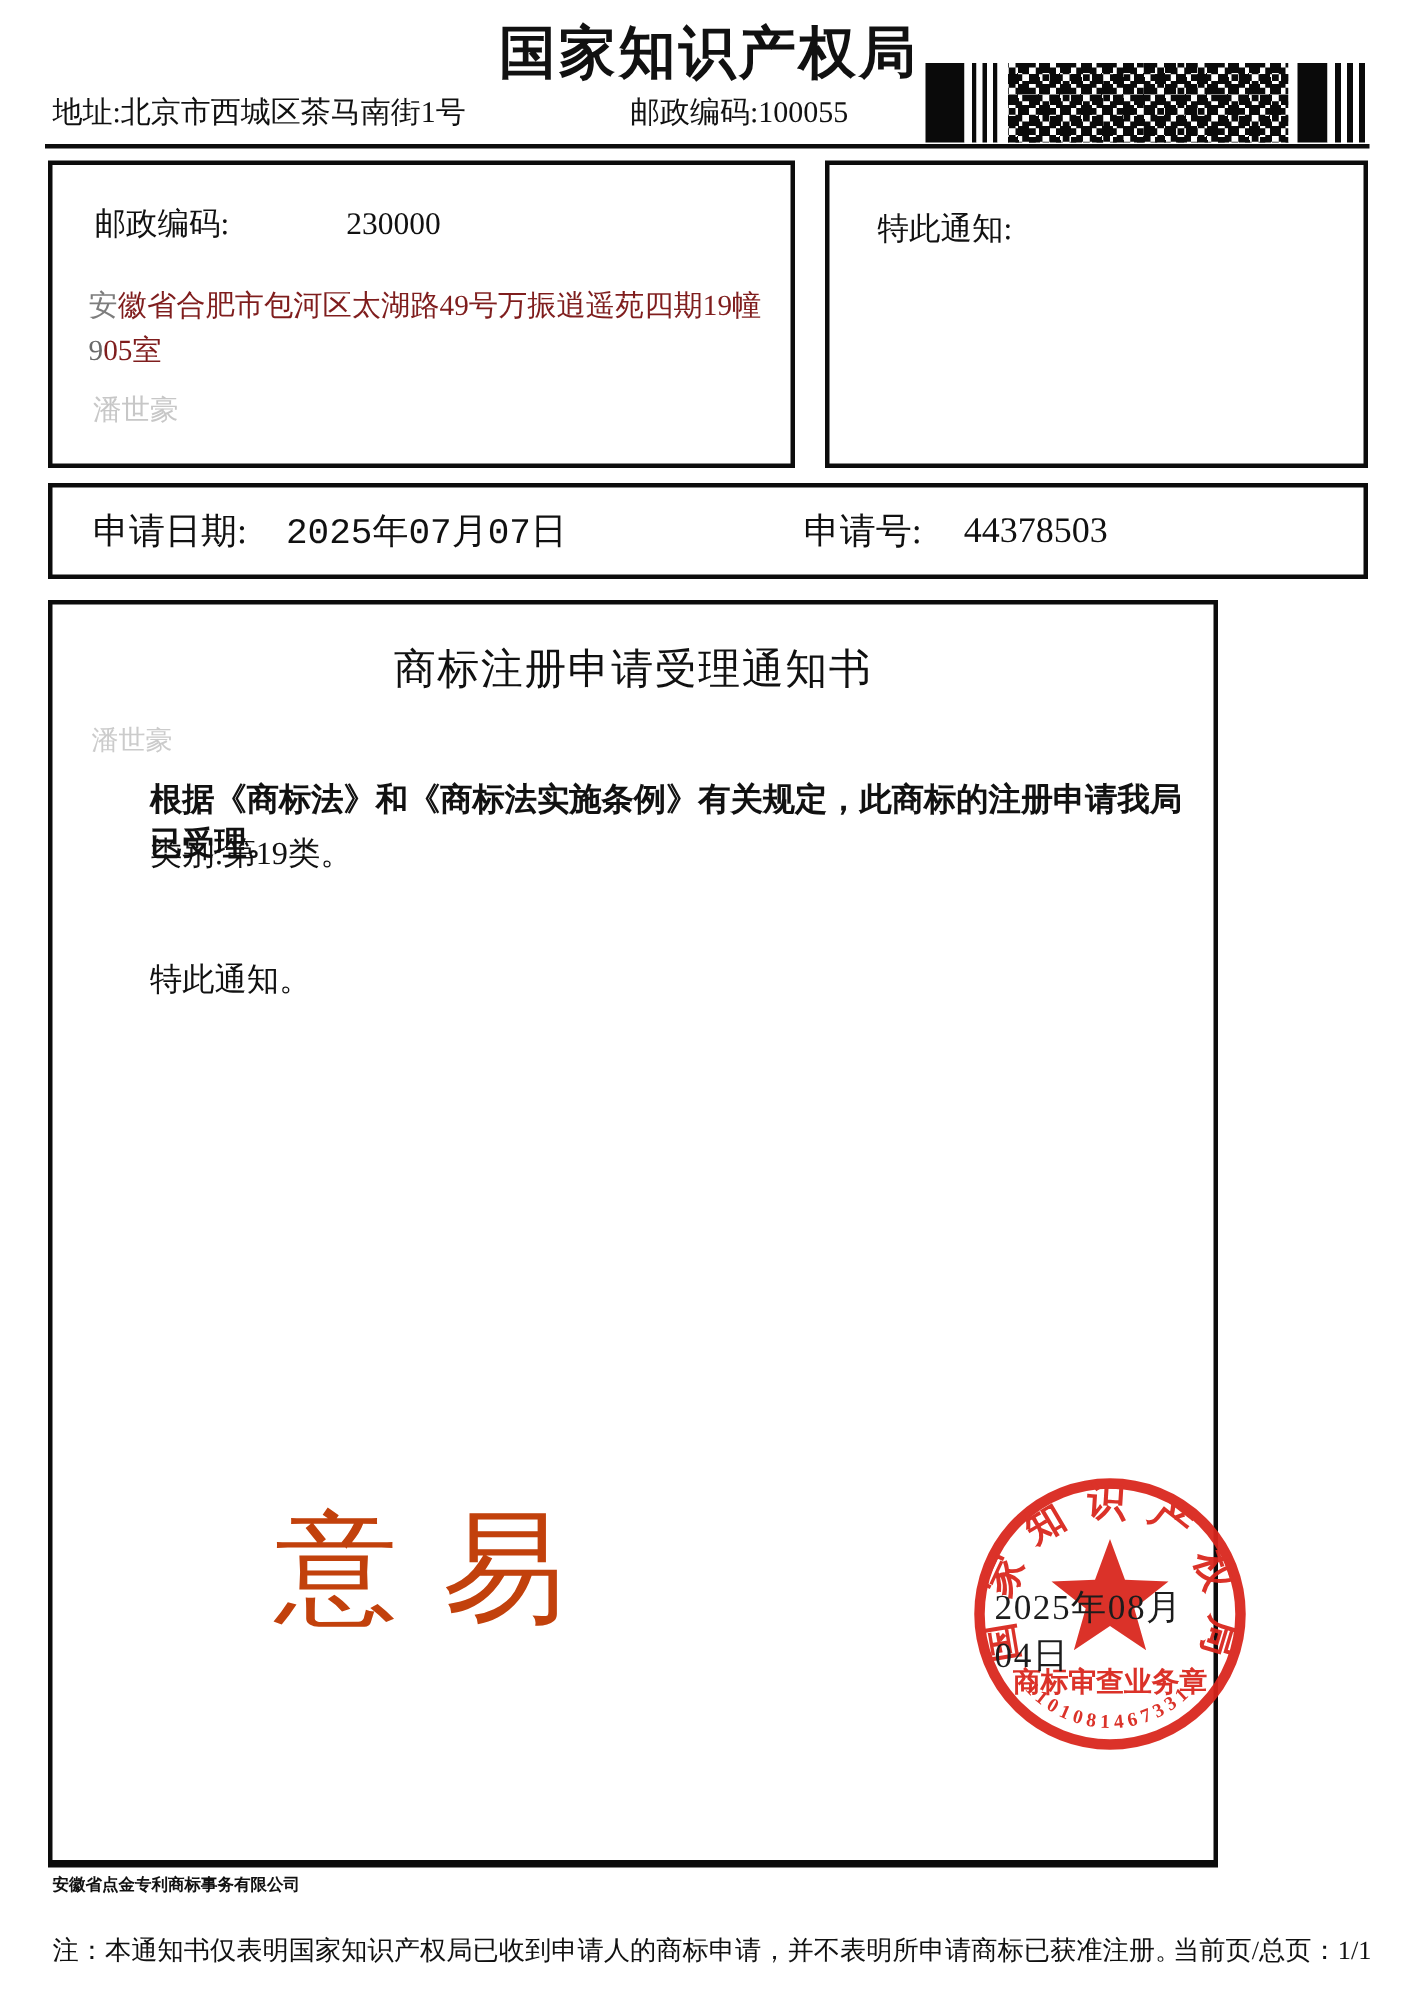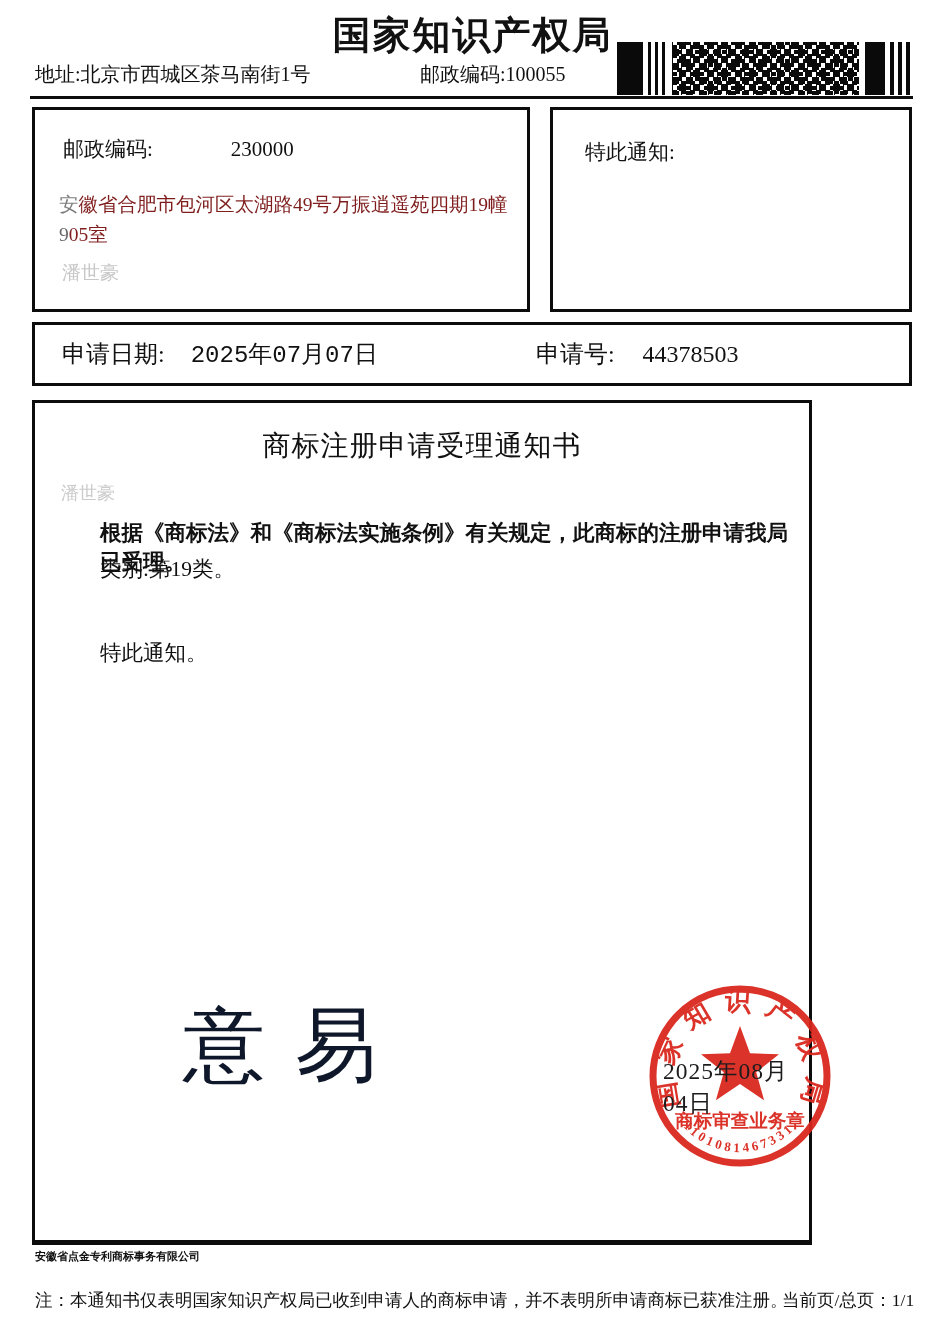--- a/index.html
+++ b/index.html
@@ -50,21 +50,21 @@
   
   .notice-box { left: 32px; top: 400px; width: 780px; height: 845px; border-bottom-width: 5px; }
   .notice-title { position: absolute; left: 0; right: 0; top: 24px; text-align: center; font-size: 28px; letter-spacing: 1px; }
   .notice-name { position: absolute; left: 26px; top: 78px; font-size: 18px; color: #cbcbcb; }
   .notice-line { position: absolute; left: 65px; font-size: 21.5px; }
   .nl1 { top: 115px; font-weight: bold; }
   .nl2 { top: 151px; }
   .nl3 { top: 187px; margin-top: 48px; }
   .trademark {
     position: absolute; left: 148px; top: 588px;
-    font-size: 82px; letter-spacing: 30px; color: #0f172a;
+    font-size: 82px; letter-spacing: 30px; color: #c2410c;
   }
   
   .seal-svg { position: absolute; left: 610px; top: 578px; opacity: 0.94; }
   .seal-date {
     position: absolute; left: 628px; top: 652px;
     font-size: 23.5px; color: #1c1c1c; letter-spacing: 1px;
   }
   
   .agent-name { position: absolute; left: 35px; top: 1249px; font-size: 11px; font-weight: 700; font-family: "Liberation Sans", "DejaVu Sans", sans-serif; }
   .footer-note { position: absolute; left: 35px; top: 1288px; font-size: 17.5px; }

